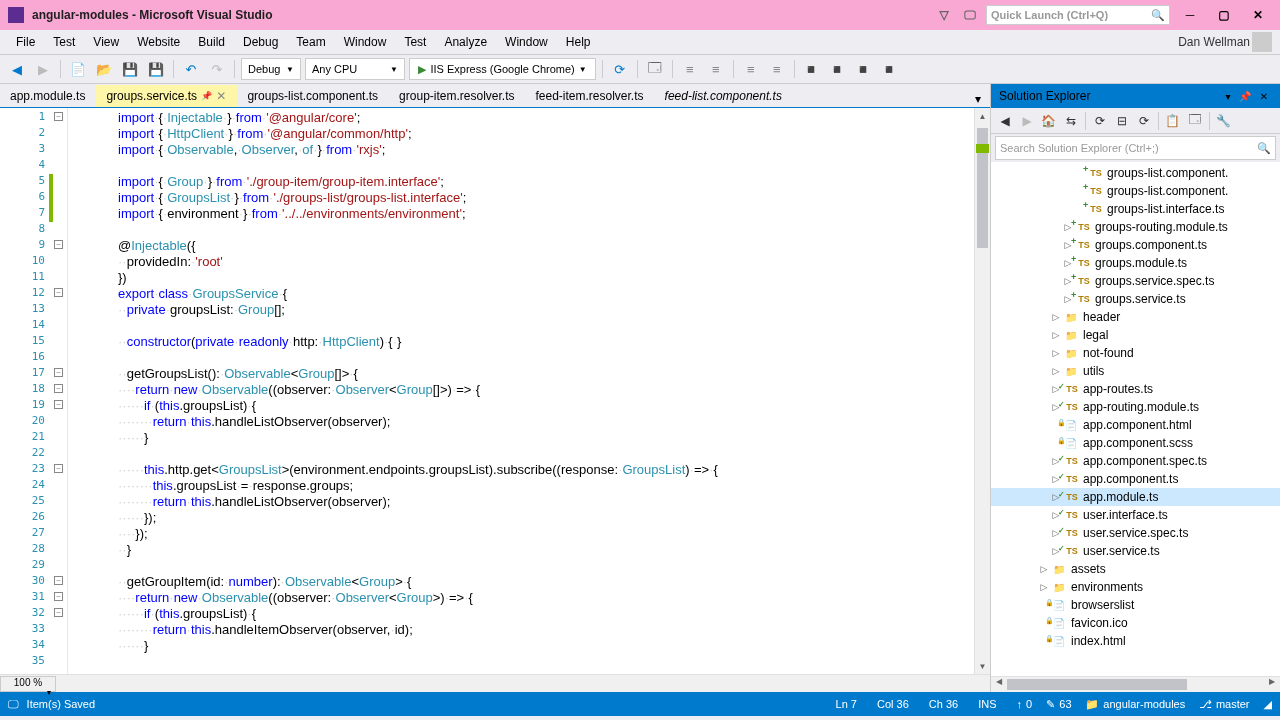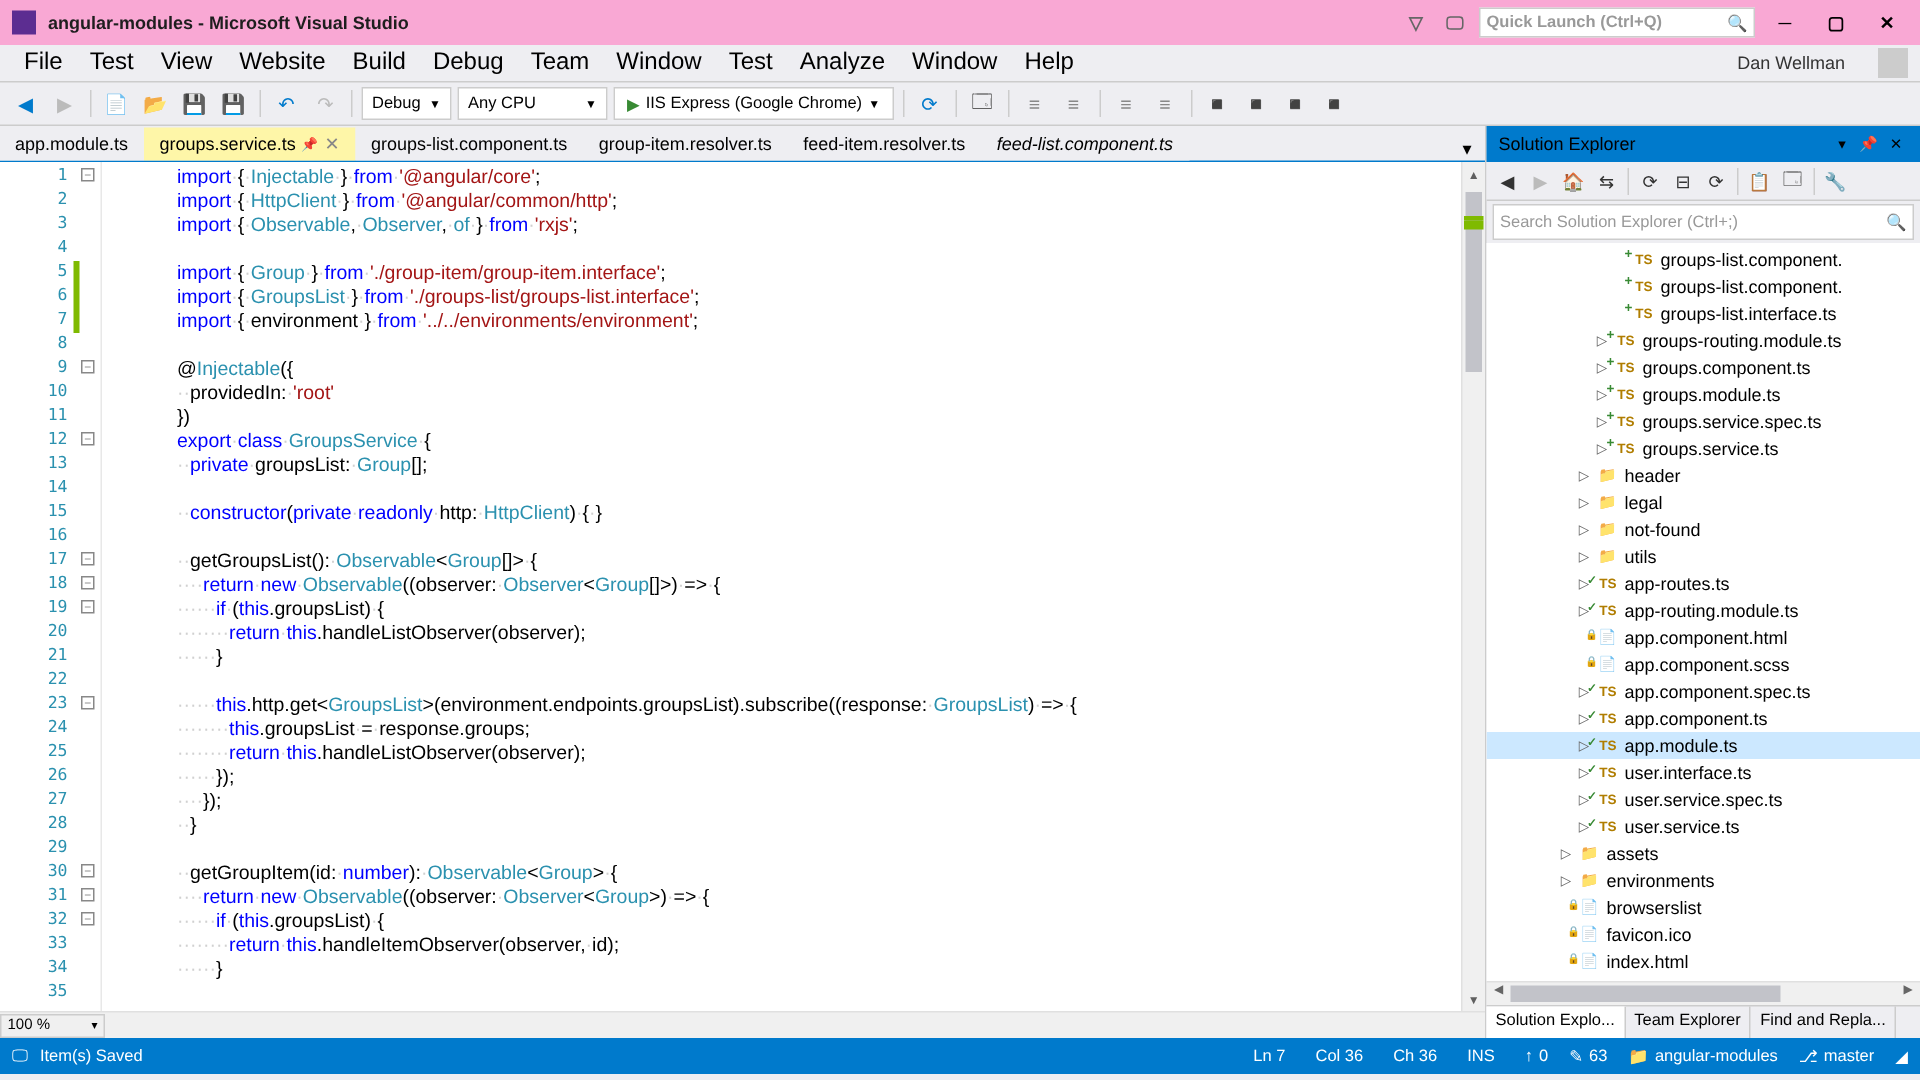--- a/index.html
+++ b/index.html
@@ -7,22 +7,22 @@
 
 .titlebar { height: 30px; background: #f9a8d4; display: flex; align-items: center; padding: 0 8px; font-weight: bold; }
 .titlebar .vs-logo { width: 16px; height: 16px; margin-right: 8px; background: #5c2d91; display: inline-block; }
 .titlebar-text { font-size: 12px; color: #1e1e1e; }
 .titlebar-right { margin-left: auto; display: flex; align-items: center; gap: 6px; }
 .titlebar-right .win-btn { width: 28px; height: 20px; display: flex; align-items: center; justify-content: center; cursor: pointer; }
 .quick-launch { border: 1px solid #ccc; background: #fff; width: 184px; height: 20px; font-size: 11px; padding: 0 4px; color: #999; display: flex; align-items: center; justify-content: space-between; }
 .filter-icon, .user-fb-icon { width: 20px; height: 20px; display: flex; align-items: center; justify-content: center; color: #666; }
 
 .menubar { height: 24px; background: #eeeef2; display: flex; align-items: center; padding: 0 8px; gap: 2px; }
-.menubar-item { padding: 2px 8px; cursor: pointer; font-size: 16px; }
-.menubar-right { margin-left: auto; display: flex; align-items: center; gap: 22px; }
+.menubar-item { padding: 2px 8px; cursor: pointer; font-size: 12px; }
+.menubar-right { margin-left: auto; display: flex; align-items: center; gap: 2px; }
 .user-name { font-size: 12px; color: #333; }
 .user-avatar { width: 20px; height: 20px; background: #ccc; }
 
 .toolbar { height: 30px; background: #eeeef2; border-top: 1px solid #ccc; border-bottom: 1px solid #ccc; display: flex; align-items: center; padding: 0 6px; gap: 4px; }
 .toolbar-btn { width: 22px; height: 22px; display: flex; align-items: center; justify-content: center; cursor: pointer; color: #333; font-size: 13px; }
 .toolbar-sep { width: 1px; height: 18px; background: #ccc; margin: 0 2px; }
 .toolbar-combo { border: 1px solid #ccc; background: #fff; height: 22px; padding: 0 6px; font-size: 11px; display: flex; align-items: center; gap: 4px; }
 .iis-btn { border: 1px solid #ccc; background: #fff; height: 22px; padding: 0 8px; display: flex; align-items: center; gap: 4px; font-size: 11px; }
 .play-green { color: #388a34; }
 
@@ -49,21 +49,21 @@
 .type { color: #2b91af; }
 .str { color: #a31515; }
 .ws { color: #d0d0d0; }
 
 .vscroll { position: absolute; right: 0; top: 24px; bottom: 18px; width: 16px; background: #f0f0f0; border-left: 1px solid #e0e0e0; }
 .vscroll-thumb { position: absolute; left: 2px; right: 2px; top: 20px; height: 120px; background: #c2c3c9; }
 .vscroll-arrow { height: 16px; display: flex; align-items: center; justify-content: center; color: #606060; font-size: 8px; cursor: pointer; }
 .overview-mark { position: absolute; left: 1px; right: 1px; height: 3px; }
 
 .hscroll-bar { height: 18px; background: #f0f0f0; display: flex; align-items: center; border-top: 1px solid #e0e0e0; }
-.zoom-combo { width: 70px; height: 16px; border: 1px solid #ccc; font-size: 10px; padding: 0 4px; display: flex; align-items: center; }
+.zoom-combo { width: 56px; height: 16px; border: 1px solid #ccc; font-size: 10px; padding: 0 4px; display: flex; align-items: center; flex-direction: column; }
 
 .solution-panel { width: 290px; background: #eeeef2; border-left: 1px solid #ccc; display: flex; flex-direction: column; }
 .se-header { height: 24px; background: #007acc; color: #000000; display: flex; align-items: center; padding: 0 8px; font-size: 12px; }
 .se-header-btns { margin-left: auto; display: flex; gap: 2px; }
 .se-header-btn { width: 16px; height: 16px; display: flex; align-items: center; justify-content: center; cursor: pointer; font-size: 10px; }
 .se-toolbar { height: 26px; background: #eeeef2; display: flex; align-items: center; padding: 0 4px; gap: 2px; border-bottom: 1px solid #ccc; }
 .se-tool-btn { width: 20px; height: 20px; display: flex; align-items: center; justify-content: center; cursor: pointer; font-size: 12px; color: #333; }
 .se-search { height: 24px; border: 1px solid #ccc; background: #fff; margin: 2px 4px; display: flex; align-items: center; padding: 0 4px; font-size: 11px; color: #999; }
 .se-tree { flex: 1; overflow-y: auto; overflow-x: hidden; background: #fff; font-size: 12px; padding: 2px 0; }
 .se-item { height: 18px; display: flex; align-items: center; gap: 4px; padding: 0 4px; cursor: pointer; }
@@ -419,25 +419,20 @@
           <span>index.html</span>
         </div>
       </div>
     <div class="se-hscroll">
       <span style="width:16px;text-align:center;font-size:8px;color:#666">◀</span>
       <div style="flex:1;position:relative">
           <div style="position:absolute;left:0;width:70%;top:2px;bottom:2px;background:#c2c3c9"></div>
         </div>
       <span style="width:16px;text-align:center;font-size:8px;color:#666">▶</span>
     </div>
-    <div class="se-tabs">
-      <div class="se-tab active">Solution Explo...</div>
-      <div class="se-tab">Team Explorer</div>
-      <div class="se-tab">Find and Repla...</div>
-    </div>
   </div>
 </div>
 
 <div class="statusbar">
   <div class="statusbar-left">
     <span>🖵</span>
     <span>Item(s) Saved</span>
   </div>
   <div style="flex:1"></div>
   <span class="sb-item">Ln 7</span>

